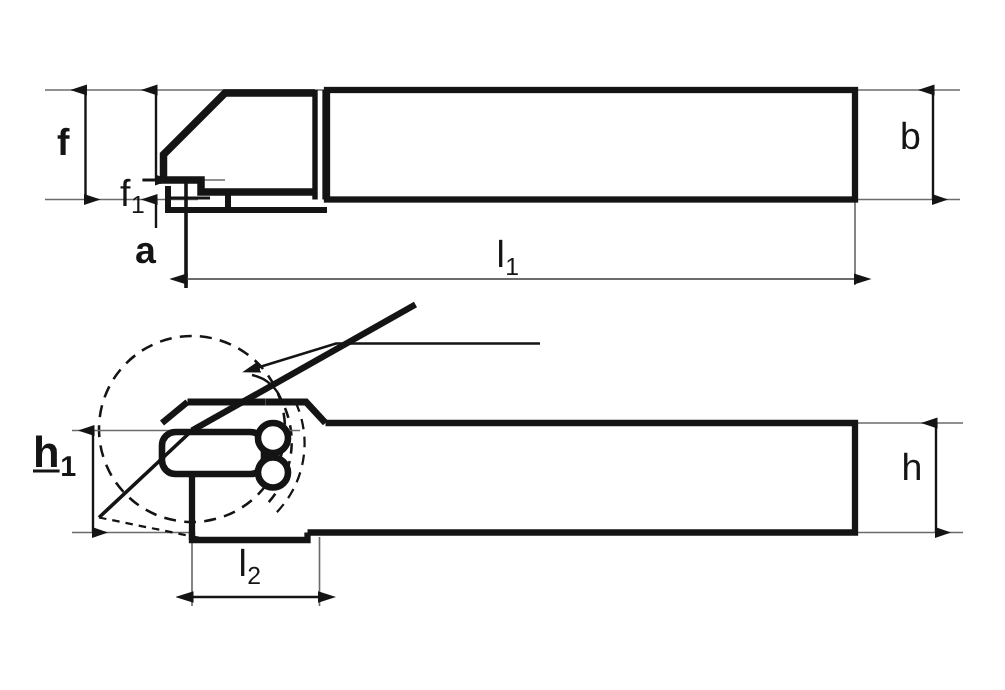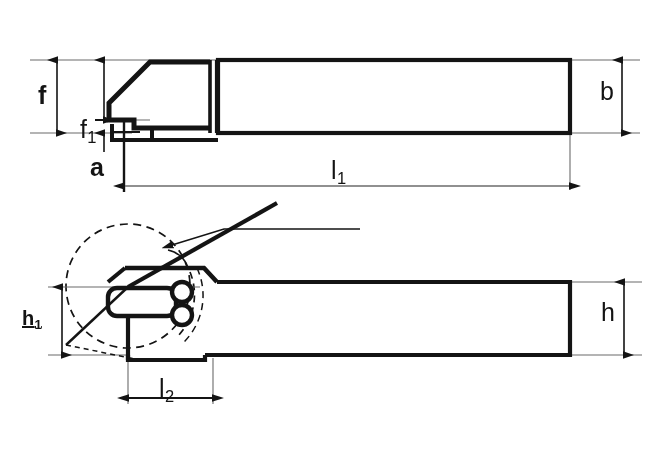--- a/index.html
+++ b/index.html
@@ -37,22 +37,22 @@
     top:0.30em;
     left:0.02em;
     letter-spacing:0;
   }
   .lbl-f   { left:38px;  top:83px;  font-size:25px; font-weight:700; }
   .lbl-f1  { left:80px;  top:70px;  font-size:25px; font-weight:400;margin-top:47px; }
   .lbl-a   { left:90px;  top:155px; font-size:25px; font-weight:700; }
   .lbl-l1  { left:331px; top:158px; font-size:25px; font-weight:400;text-align:right; }
   .lbl-b   { left:600px; top:79px;  font-size:25px; font-weight:400; }
   .lbl-maxd{ left:224px; top:205px; font-size:24px; font-weight:400; letter-spacing:0.5px;}
-  .lbl-h1  { left:22px;  top:308px; font-size:20px; font-weight:700;text-decoration:underline; }
-  .lbl-l2  { left:159px; top:376px; font-size:25px; font-weight:400; }
+  .lbl-h1  { left:22px;  top:288px; font-size:29px; font-weight:700;text-decoration:underline; }
+  .lbl-l2  { left:159px; top:364px; font-size:25px; font-weight:400; }
   .lbl-h   { left:601px; top:300px; font-size:25px; font-weight:400; }
 </style>
 </head>
 <body>
 
 <div id="stage">
 
   <svg viewBox="0 0 670 460" xmlns="http://www.w3.org/2000/svg">
     <defs>
       <marker id="arrUp" markerWidth="9" markerHeight="11" refX="4.5" refY="10" orient="auto" markerUnits="userSpaceOnUse">

